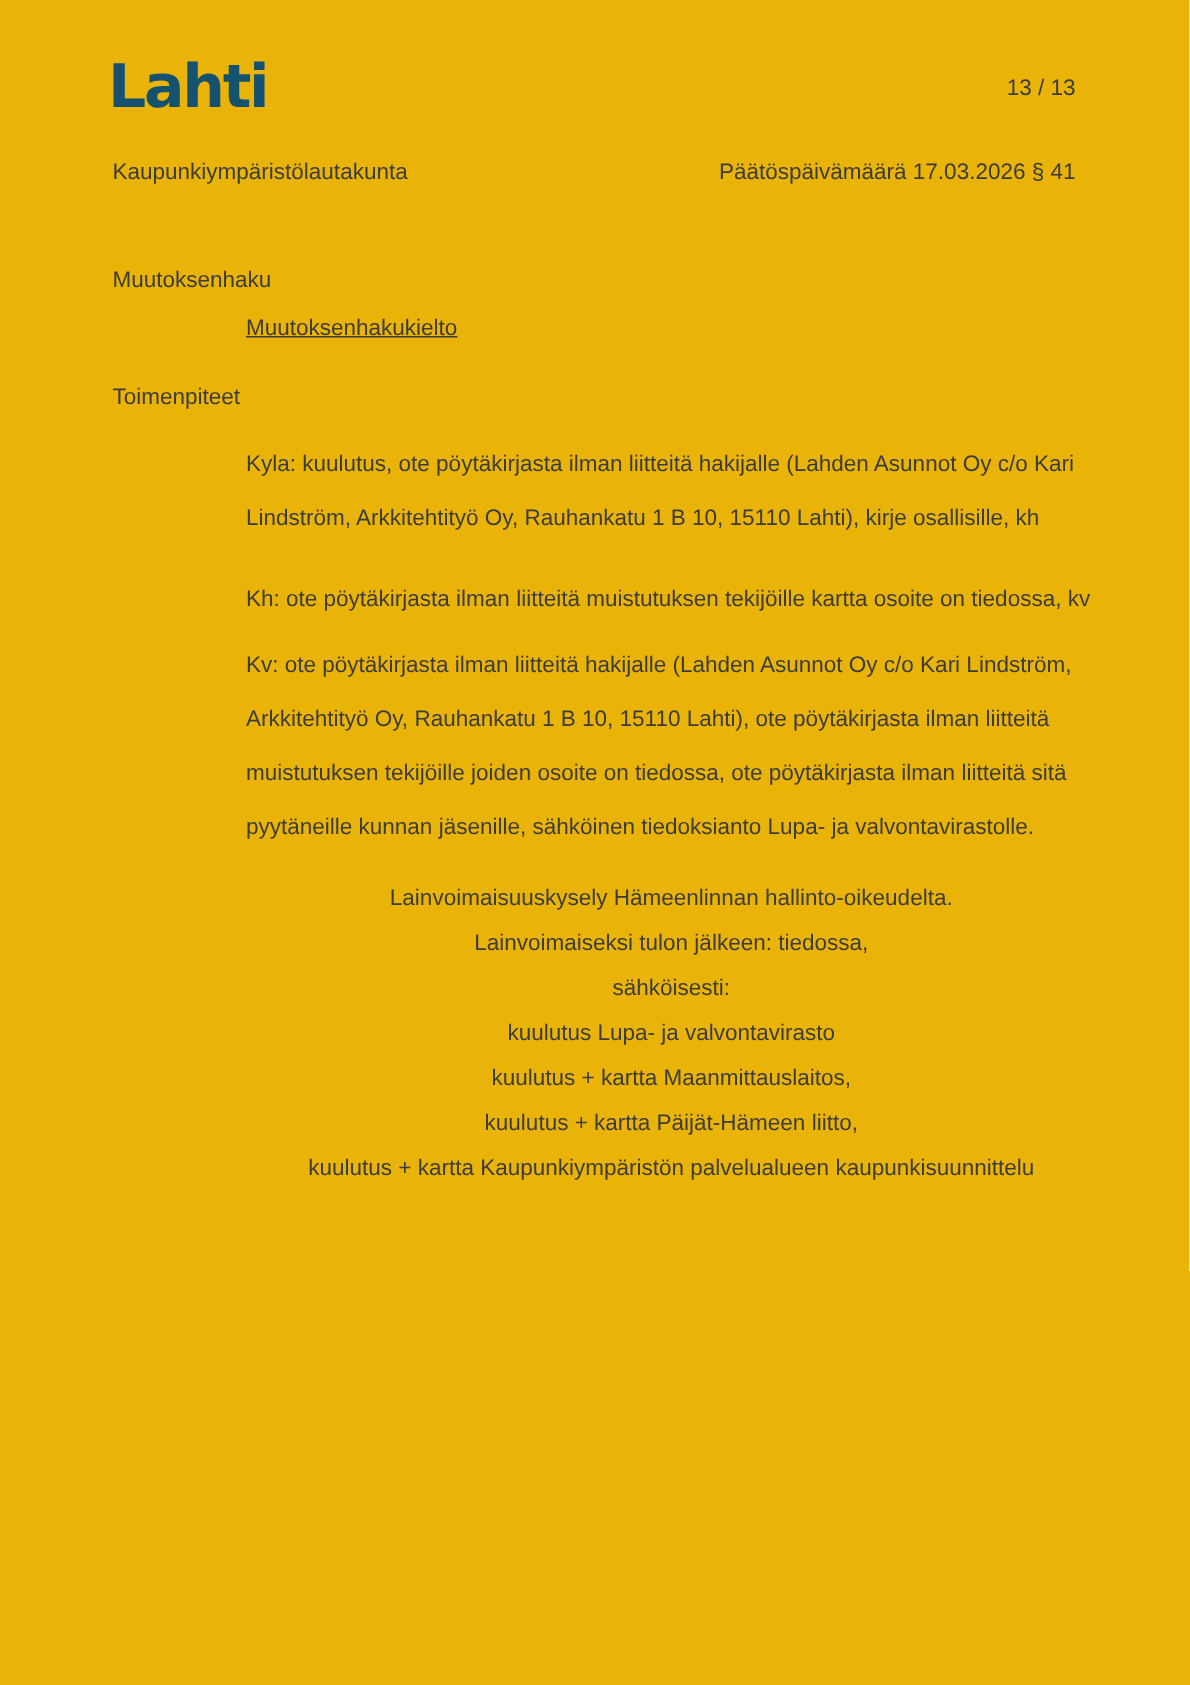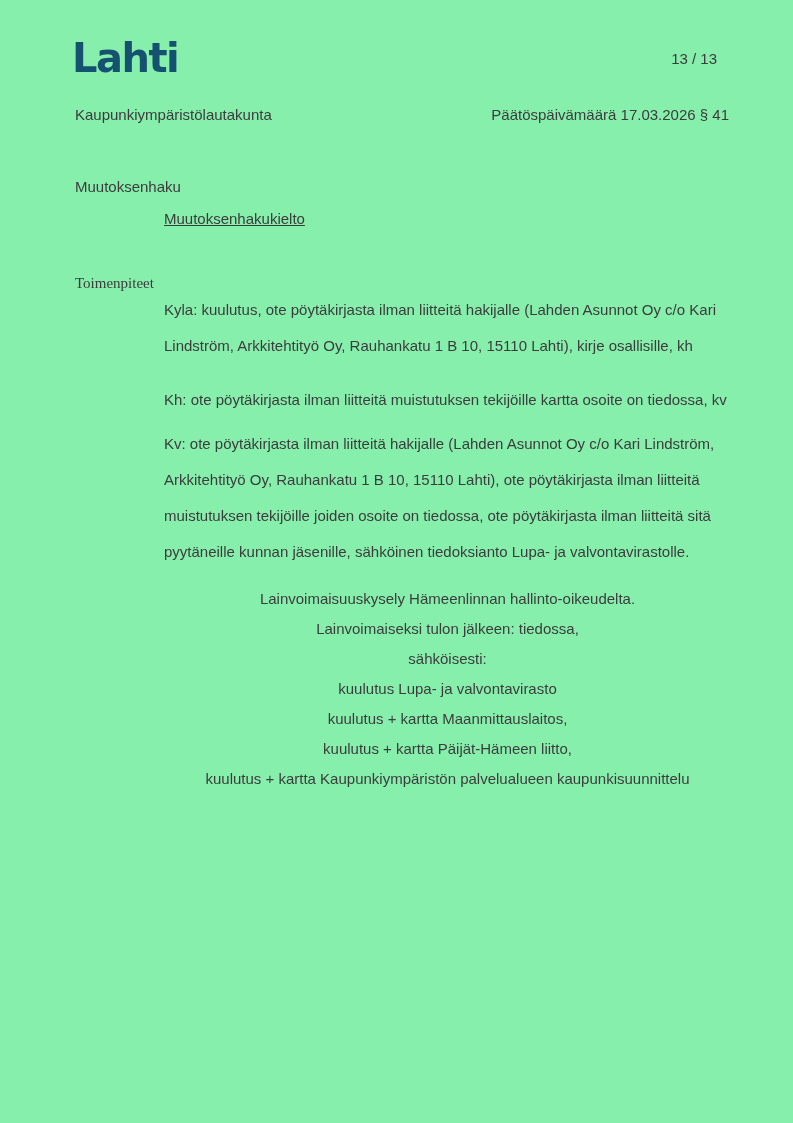--- a/index.html
+++ b/index.html
@@ -1,20 +1,20 @@
 <!DOCTYPE html>
 <html><head>
 <meta charset="utf-8">
 <style>
   html, body { margin: 0; padding: 0; background: #ffffff; }
   .page {
     position: relative;
     width: 793px;
     height: 1123px;
-    background: #86efac;
+    background: #eab308;
     font-family: "Liberation Sans", sans-serif;
     color: #3c3c3c;
     font-size: 15px;
     overflow: hidden;
   }
   .logo {
     position: absolute;
     left: 72px;
     top: 38px;
     font-family: "DejaVu Sans", sans-serif;
@@ -30,39 +30,38 @@
     text-align: right;
   }
   .hdr-left {
     position: absolute;
     left: 75px;
     top: 106px;
   }
   .hdr-right {
     position: absolute;
     top: 106px;
-    right: 64px;
+    right: 76px;
     text-align: right;
   }
   .label-muutoksenhaku {
     position: absolute;
     left: 75px;
     top: 178px;
   }
   .value-muutoksenhaku {
     position: absolute;
     left: 164px;
     top: 210px;
     text-decoration: underline;
   }
   .label-toimenpiteet {
     position: absolute;
     left: 75px;
-    top: 275px;
-    font-family: Liberation Serif, serif;
+    top: 256px;
   }
   .content {
     position: absolute;
     left: 164px;
     top: 292px;
     width: 567px;
   }
   .para {
     margin: 0 0 18px 0;
     line-height: 36px;

